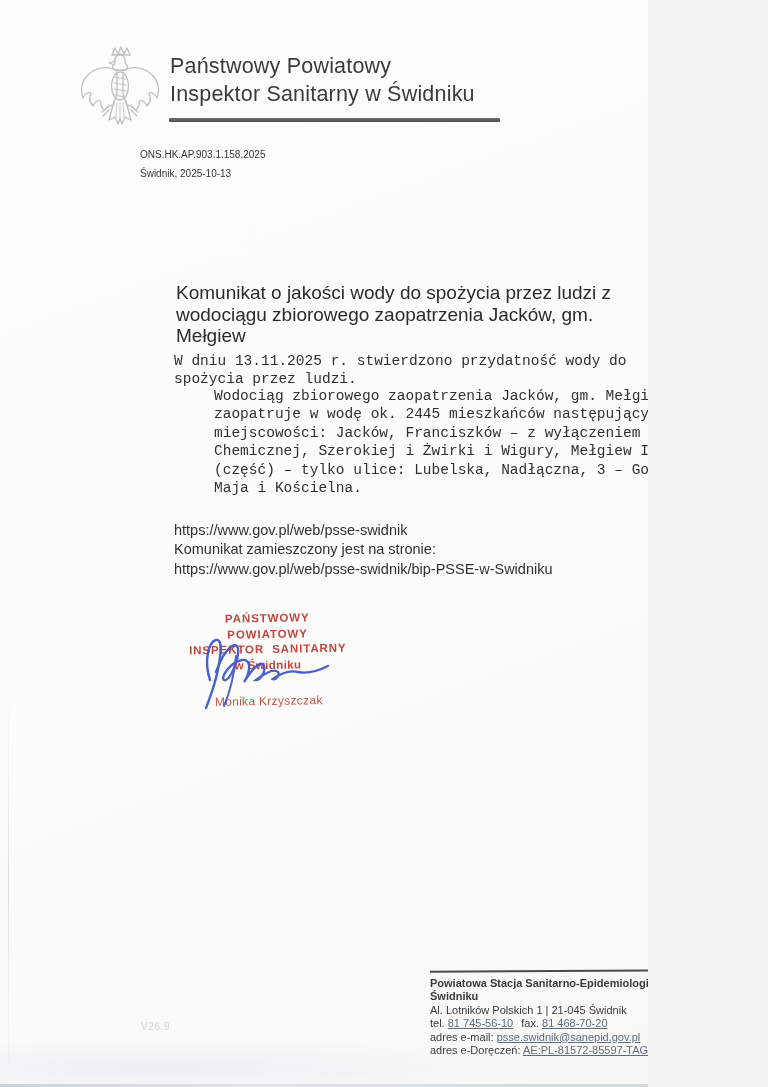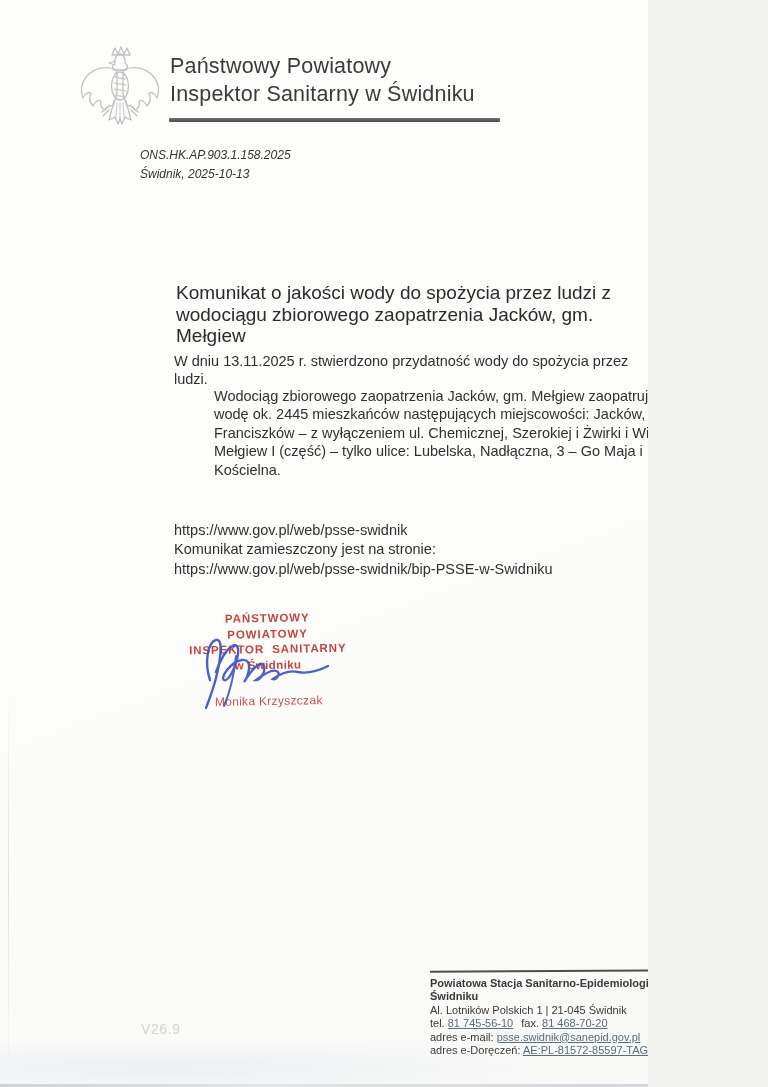--- a/index.html
+++ b/index.html
@@ -13,46 +13,46 @@
     position:relative;width:648px;height:1087px;overflow:hidden;
     background:linear-gradient(160deg,#fdfdfc 0%,#fcfcfb 55%,#f8f8f7 100%);
     color:#2e2e2e;
   }
   
   .emblem{position:absolute;left:76px;top:44px;width:88px;height:92px;}
   .org-name{position:absolute;left:170px;top:53px;font-size:21.5px;line-height:27.5px;color:#3b3b3b;letter-spacing:.2px;}
   .header-rule{position:absolute;left:169px;top:118px;width:331px;height:4px;
     background:linear-gradient(to bottom,#707070,#4d4d4d);border-radius:1px;}
   
-  .ref{position:absolute;left:140px;top:146px;font-size:12px;line-height:18.5px;color:#333;font-style:italic;}
+  .ref{position:absolute;left:140px;top:146px;font-size:10px;line-height:18.5px;color:#333;}
   
   .doc-title{position:absolute;left:176px;top:282px;width:465px;font-weight:normal;
     font-size:19px;line-height:21.5px;color:#2b2b2b;}
   
-  .para{position:absolute;font-size:14.5px;line-height:18.4px;color:#303030;}
+  .para{position:absolute;font-size:14.5px;line-height:18.4px;color:#303030;font-family:Liberation Mono, monospace;}
   .para-1{left:174px;top:352px;width:478px;}
   .para-2{left:174px;top:387px;width:470px;margin-left:40px;}
   .links{position:absolute;left:174px;top:521px;font-size:14.5px;line-height:19.3px;color:#303030;}
   .links div{white-space:nowrap;}
   
   .stamp{position:absolute;left:183px;top:611px;width:170px;text-align:center;
     transform:rotate(-1deg);}
   .stamp-caps{font-size:11.5px;font-weight:bold;letter-spacing:.9px;word-spacing:4px;line-height:15.5px;}
   .stamp-sub{font-size:11.5px;font-weight:bold;letter-spacing:.4px;line-height:14px;}
   .stamp-name{margin-top:22px;font-size:12px;letter-spacing:.3px;opacity:.92;}
   .signature{position:absolute;left:196px;top:628px;width:150px;height:85px;}
   
   .footer{position:absolute;left:430px;top:970px;width:300px;font-size:11px;line-height:13.4px;color:#3a3a3a;}
   .footer-rule{width:278px;height:2px;background:#4c4c4c;margin-bottom:5px;transform:rotate(-.3deg);}
   .footer-org{font-weight:bold;}
   .flabel{color:#3a3a3a;}
   .flink{text-decoration:underline;cursor:pointer;}
   .fax-label{margin-left:5px;}
   
-  .watermark{position:absolute;left:141px;top:1021px;font-size:14px;color:#d3d3d1;letter-spacing:.6px;}
+  .watermark{position:absolute;left:141px;top:1021px;font-size:10px;color:#d3d3d1;letter-spacing:.6px;}
   .scan-edge-bottom{position:absolute;left:0;bottom:0;width:100%;height:3px;
     background:linear-gradient(to right,#c6ccd1,#dde1e4 40%,#ccd1d5);opacity:.85;}
   .scan-shade{position:absolute;left:0;top:1038px;width:560px;height:49px;
     background:radial-gradient(ellipse at 28% 60%,rgba(203,213,224,.28),rgba(203,213,224,0) 70%);}
   .scan-line-left{position:absolute;left:8px;top:690px;width:1px;height:390px;
     background:linear-gradient(to bottom,rgba(170,175,180,0),rgba(170,175,180,.35),rgba(170,175,180,0));}
 </style>
 </head>
 <body>
 

